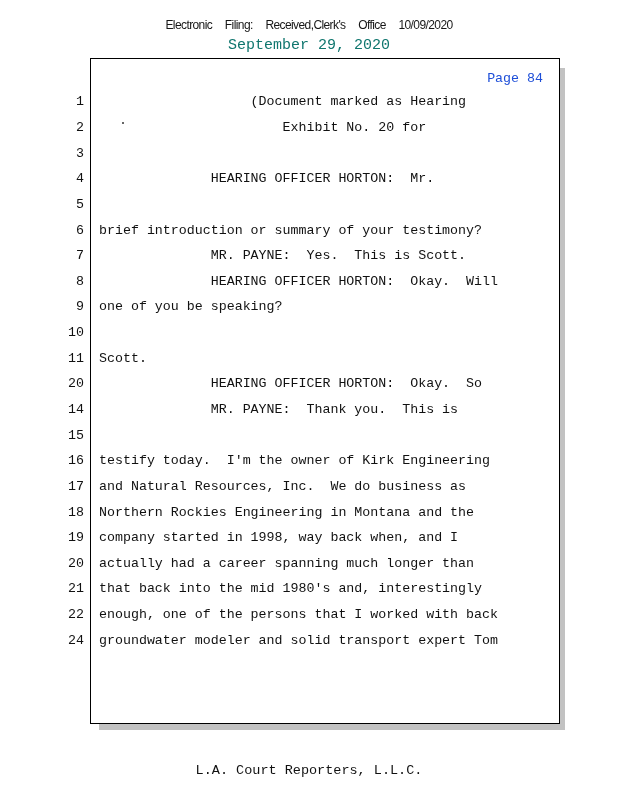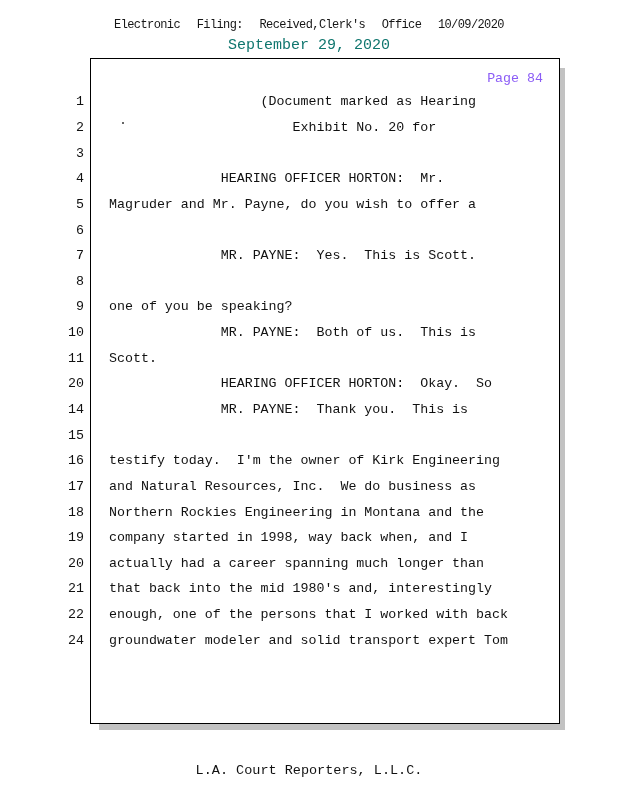--- a/index.html
+++ b/index.html
@@ -15,21 +15,21 @@
     overflow: hidden;
     color: #000000;
   }
   
   .filing-header {
     position: absolute;
     top: 18px;
     left: 0;
     width: 618px;
     text-align: center;
-    font-family: Liberation Mono, monospace;
+    font-family: Liberation Sans, sans-serif;
     font-size: 12px;
     letter-spacing: -0.6px;
     word-spacing: 10px;
     color: #161616;
     white-space: pre;
   }
   
   .hearing-date {
     position: absolute;
     top: 37px;
@@ -51,21 +51,21 @@
     border: 1px solid #000000;
     background: transparent;
     box-shadow: 7px 8px 0 -2px #c2c2c2;
   }
   .page-label {
     position: absolute;
     top: 71px;
     right: 75px;
     font-family: "Liberation Mono", "DejaVu Sans Mono", monospace;
     font-size: 13.3px;
-    color: #8b5cf6;
+    color: #1d4ed8;
     white-space: pre;
   }
   
   .lines {
     position: absolute;
     left: 53px;
     top: 89px;
     width: 510px;
     font-family: "Liberation Mono", "DejaVu Sans Mono", monospace;
     font-size: 13.3px;
@@ -77,21 +77,21 @@
     height: 25.65px;
   }
   .row .num {
     flex: none;
     width: 31px;
     text-align: right;
     white-space: pre;
   }
   .row .txt {
     flex: none;
-    margin-left: 25px;
+    margin-left: 15px;
     white-space: pre;
   }
   
   .stray-mark {
     position: absolute;
     left: 122px;
     top: 122px;
     width: 2px;
     height: 2px;
     background: #333333;
@@ -135,39 +135,39 @@
       </div>
       <div class="row">
         <span class="num">3</span>
       </div>
       <div class="row">
         <span class="num">4</span>
         <span class="txt">              HEARING OFFICER HORTON:  Mr.</span>
       </div>
       <div class="row">
         <span class="num">5</span>
-        <span class="txt">Magruder and Mr. Payne, do you wish to offer a</span>
       </div>
       <div class="row">
         <span class="num">6</span>
+        <span class="txt">brief introduction or summary of your testimony?</span>
       </div>
       <div class="row">
         <span class="num">7</span>
         <span class="txt">              MR. PAYNE:  Yes.  This is Scott.</span>
       </div>
       <div class="row">
         <span class="num">8</span>
+        <span class="txt">              HEARING OFFICER HORTON:  Okay.  Will</span>
       </div>
       <div class="row">
         <span class="num">9</span>
         <span class="txt">one of you be speaking?</span>
       </div>
       <div class="row">
         <span class="num">10</span>
-        <span class="txt">              MR. PAYNE:  Both of us.  This is</span>
       </div>
       <div class="row">
         <span class="num">11</span>
         <span class="txt">Scott.</span>
       </div>
       <div class="row">
         <span class="num">20</span>
         <span class="txt">              HEARING OFFICER HORTON:  Okay.  So</span>
       </div>
       <div class="row">

